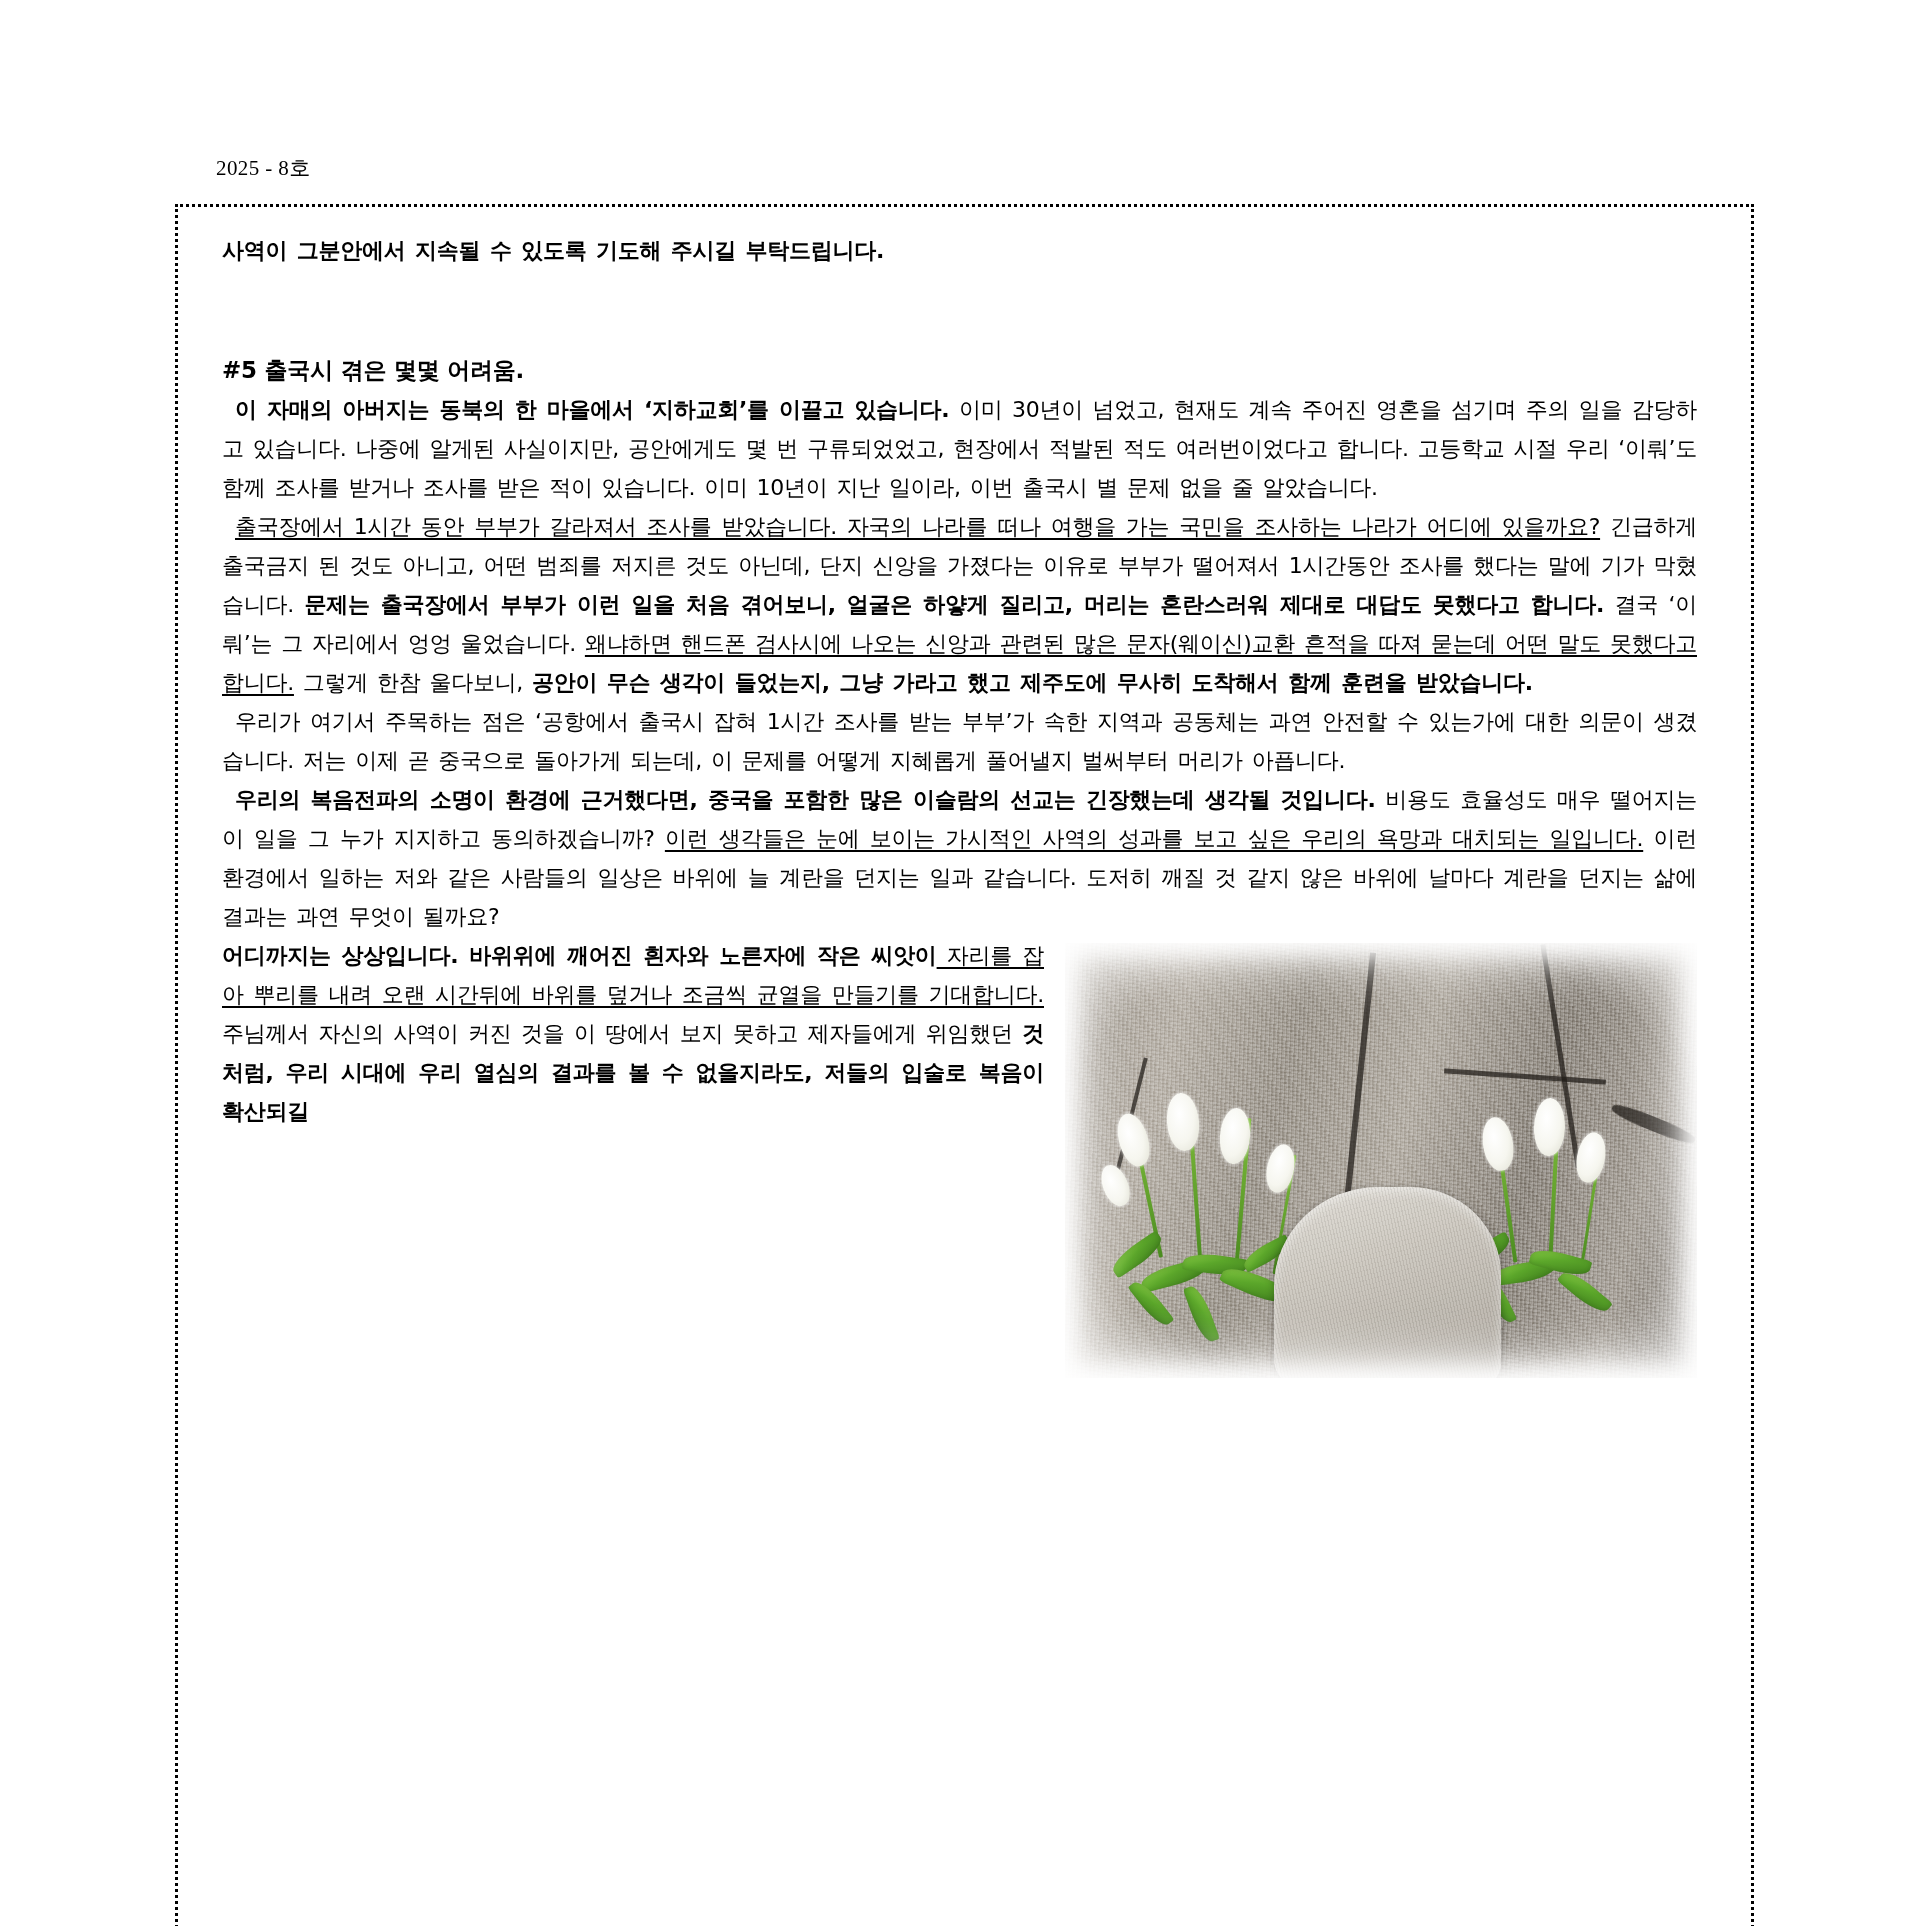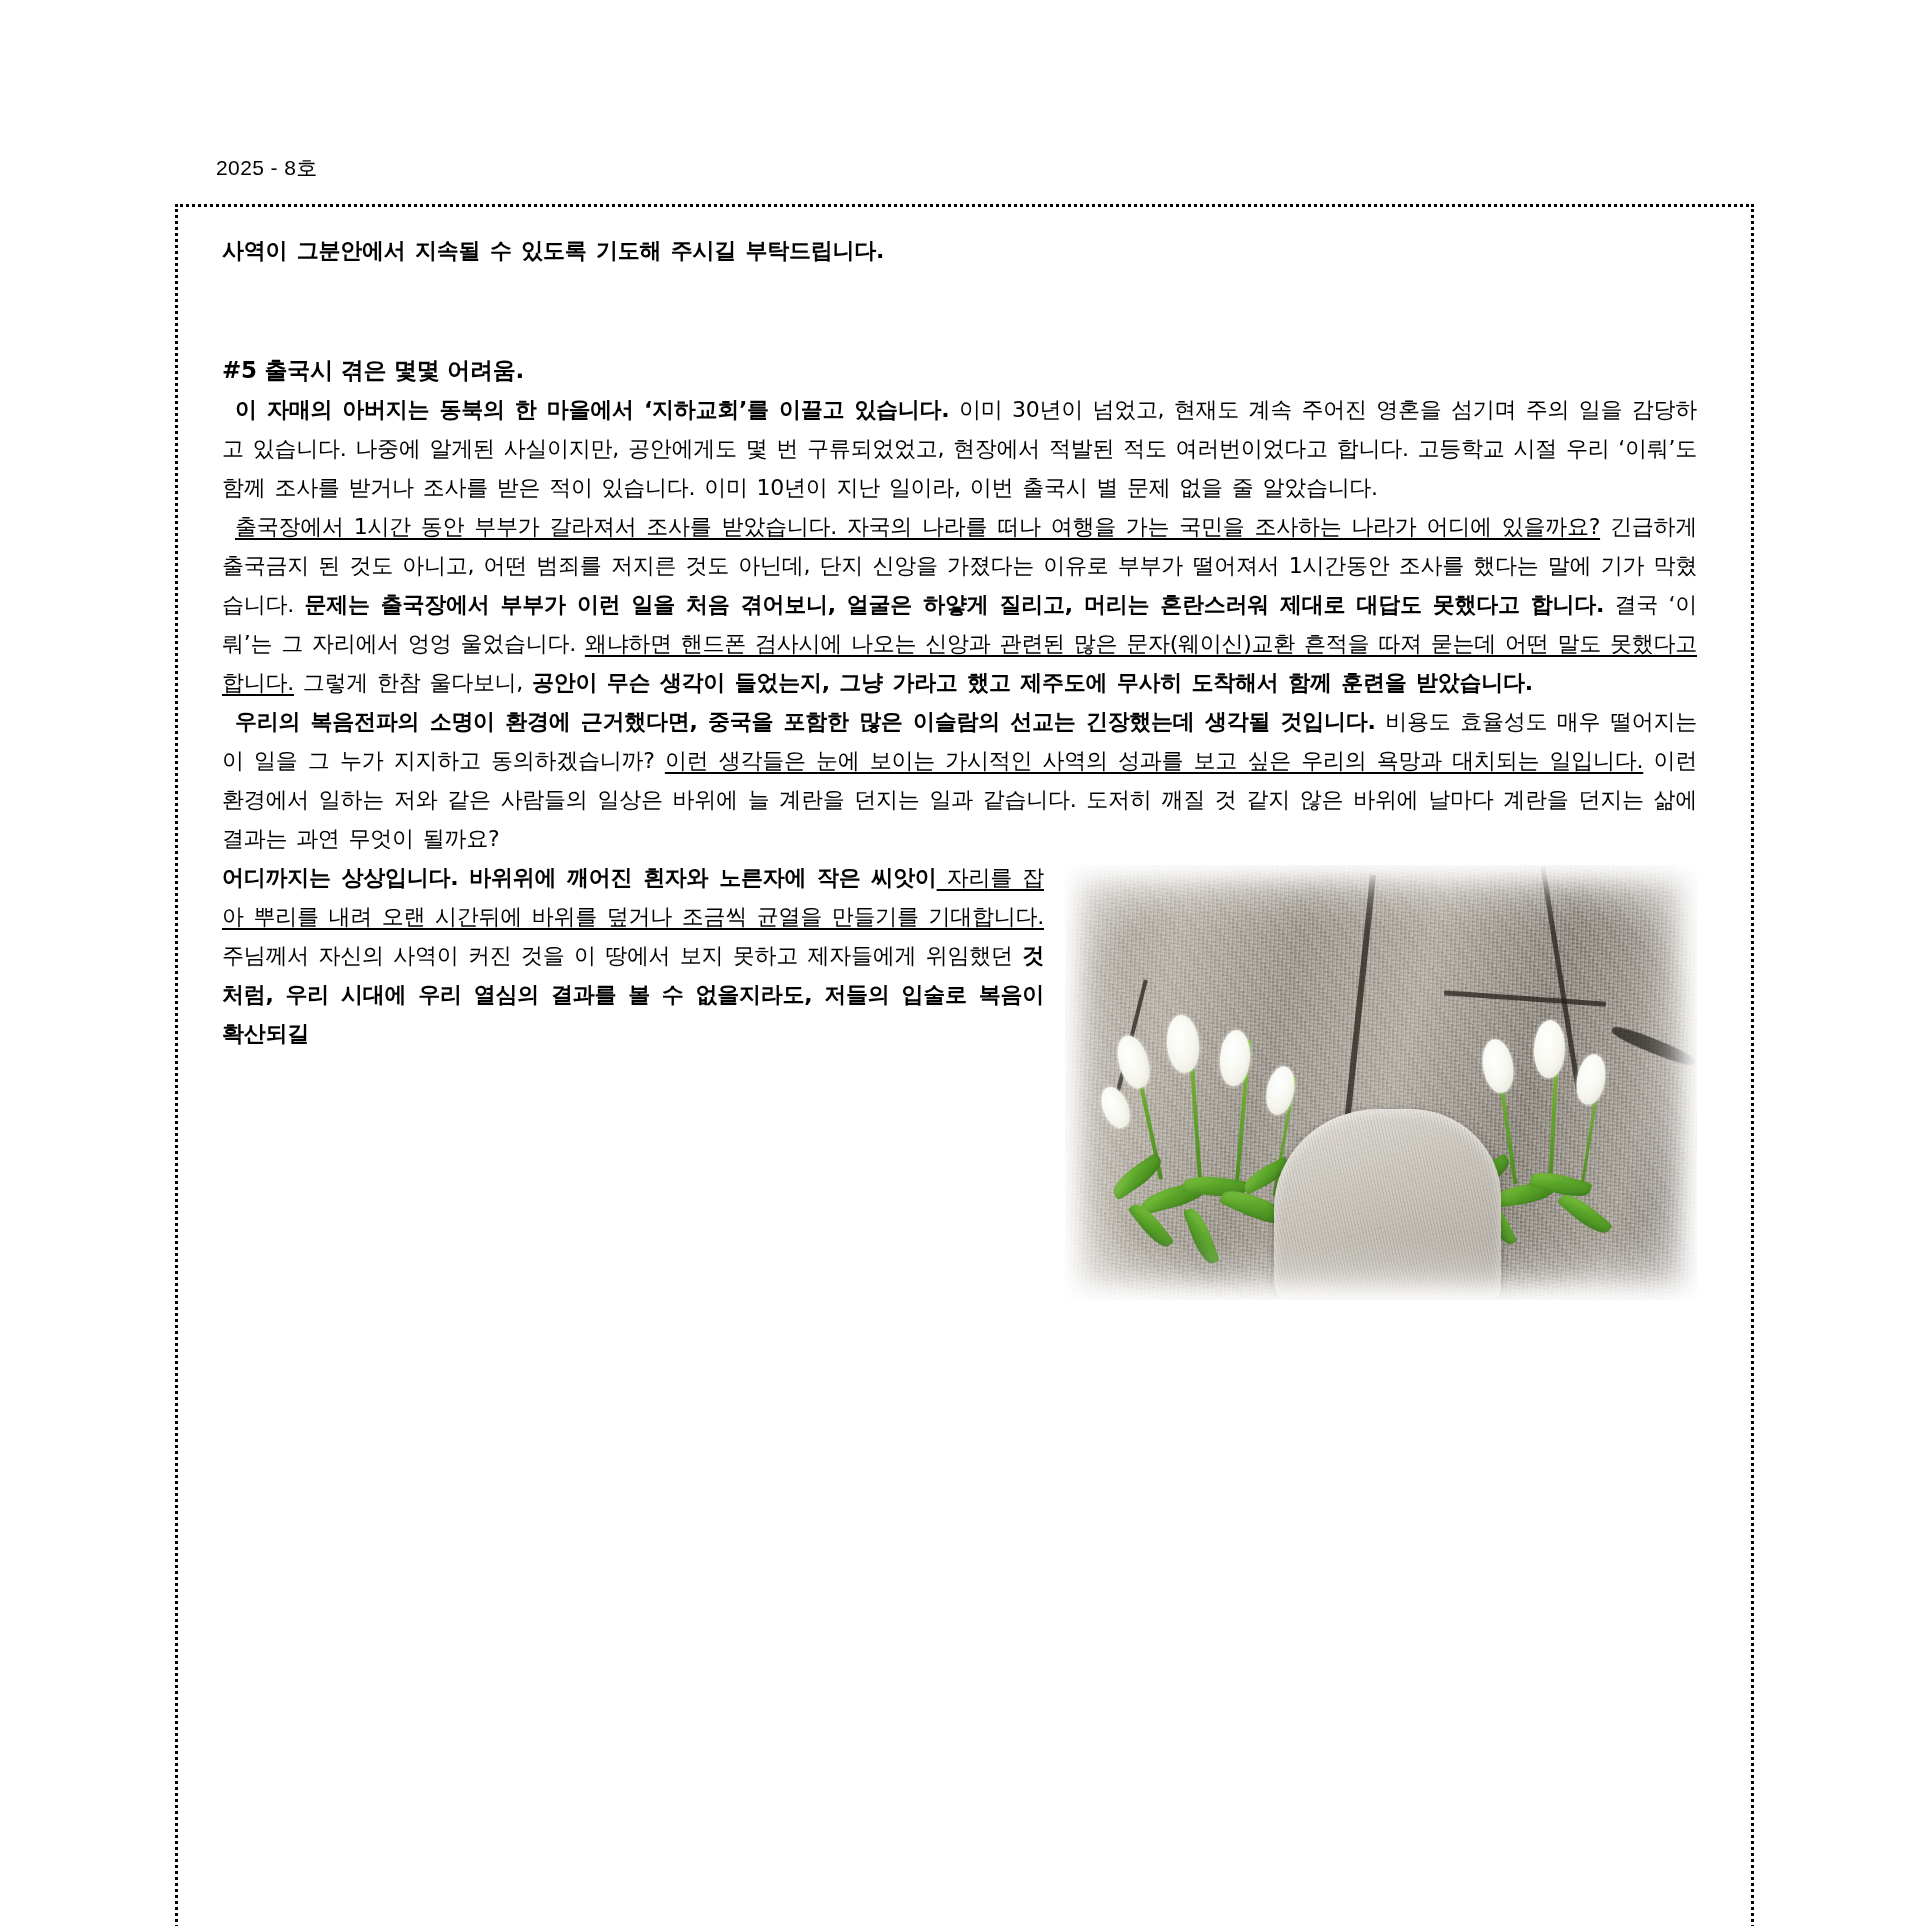--- a/index.html
+++ b/index.html
@@ -23,21 +23,21 @@
     padding: 0;
   }
 
   
   .issue-line {
     position: absolute;
     left: 216px;
     top: 154px;
     font-size: 21px;
     letter-spacing: 0.4px;
-    font-family: Liberation Sans, sans-serif;
+    font-family: Liberation Serif, serif;
     white-space: nowrap;
   }
 
   
   .frame {
     position: absolute;
     left: 175px;
     top: 204px;
     width: 1579px;
     height: 2281px;
@@ -201,20 +201,21 @@
     <div class="spacer-lg"></div>
 
     <h2 class="section-heading">#5 출국시 겪은 몇몇 어려움.</h2>
 
 
     <p class="indent"><span class="b">이 자매의 아버지는 동북의 한 마을에서 ‘지하교회’를 이끌고 있습니다.</span><span> 이미 30년이 넘었고, 현재도 계속 주어진 영혼을 섬기며 주의 일을 감당하고 있습니다. 나중에 알게된 사실이지만, 공안에게도 몇 번 구류되었었고, 현장에서 적발된 적도 여러번이었다고 합니다. 고등학교 시절 우리 ‘이뤄’도 함께 조사를 받거나 조사를 받은 적이 있습니다. 이미 10년이 지난 일이라, 이번 출국시 별 문제 없을 줄 알았습니다.</span></p>
 
     <p class="indent"><span class="u">출국장에서 1시간 동안 부부가 갈라져서 조사를 받았습니다. 자국의 나라를 떠나 여행을 가는 국민을 조사하는 나라가 어디에 있을까요?</span><span> 긴급하게 출국금지 된 것도 아니고, 어떤 범죄를 저지른 것도 아닌데, 단지 신앙을 가졌다는 이유로 부부가 떨어져서 1시간동안 조사를 했다는 말에 기가 막혔습니다. </span><span class="b">문제는 출국장에서 부부가 이런 일을 처음 겪어보니, 얼굴은 하얗게 질리고, 머리는 혼란스러워 제대로 대답도 못했다고 합니다.</span><span> 결국 ‘이뤄’는 그 자리에서 엉엉 울었습니다. </span><span class="u">왜냐하면 핸드폰 검사시에 나오는 신앙과 관련된 많은 문자(웨이신)교환 흔적을 따져 묻는데 어떤 말도 못했다고 합니다.</span><span> 그렇게 한참 울다보니, </span><span class="b">공안이 무슨 생각이 들었는지, 그냥 가라고 했고 제주도에 무사히 도착해서 함께 훈련을 받았습니다.</span></p>
 
 
+    <p class="indent">우리가 여기서 주목하는 점은 ‘공항에서 출국시 잡혀 1시간 조사를 받는 부부’가 속한 지역과 공동체는 과연 안전할 수 있는가에 대한 의문이 생겼습니다. 저는 이제 곧 중국으로 돌아가게 되는데, 이 문제를 어떻게 지혜롭게 풀어낼지 벌써부터 머리가 아픕니다.</p>
 
     <p class="indent"><span class="b">우리의 복음전파의 소명이 환경에 근거했다면, 중국을 포함한 많은 이슬람의 선교는 긴장했는데 생각될 것입니다.</span><span> 비용도 효율성도 매우 떨어지는 이 일을 그 누가 지지하고 동의하겠습니까? </span><span class="u">이런 생각들은 눈에 보이는 가시적인 사역의 성과를 보고 싶은 우리의 욕망과 대치되는 일입니다.</span><span> 이런 환경에서 일하는 저와 같은 사람들의 일상은 바위에 늘 계란을 던지는 일과 같습니다. 도저히 깨질 것 같지 않은 바위에 날마다 계란을 던지는 삶에 결과는 과연 무엇이 될까요?</span></p>
 
     <div class="photo-wrap">
       <div class="photo">
         <div class="photo-inner">
           <div class="rock-base"></div>
           <div class="rock-grain"></div>
           <div class="crack c1"></div>
           <div class="crack c2"></div>

